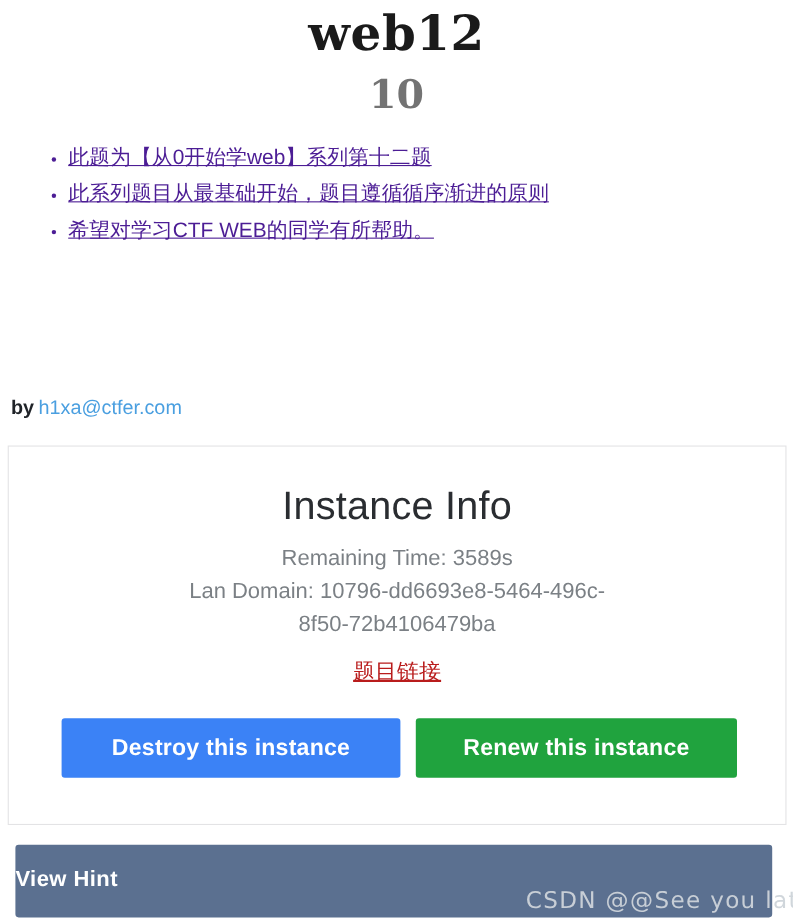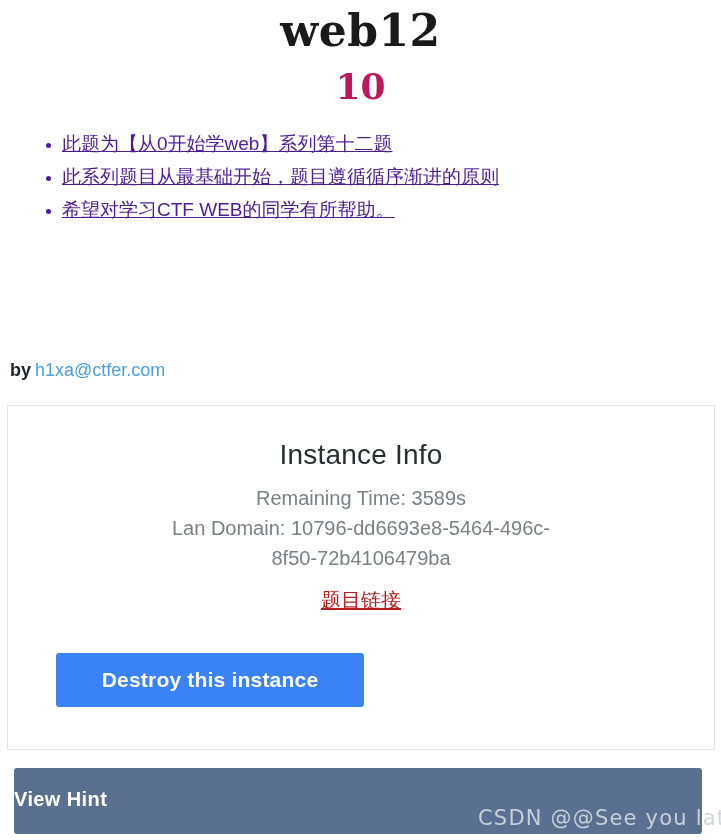--- a/index.html
+++ b/index.html
@@ -36,21 +36,21 @@
     color: #1a1a1a;
   }
   .subtitle {
     margin: 0;
     padding-top: 10px;
     text-align: center;
     font-family: "DejaVu Serif", "Liberation Serif", serif;
     font-weight: bold;
     font-size: 36px;
     line-height: 1.1;
-    color: #be185d;
+    color: #737373;
   }
 
   
   .desc-list {
     margin: 22px 0 0 0;
     padding: 0 0 0 62px;
     list-style: disc;
     font-size: 19px;
     line-height: 1.72;
     color: #4c1d95;
@@ -112,21 +112,21 @@
     width: 708px;
     height: 345px;
     border: 1px solid #e3e3e5;
     background: #ffffff;
     box-sizing: border-box;
   }
   .instance-title {
     margin: 0;
     padding-top: 33px;
     text-align: center;
-    font-size: 28px;
+    font-size: 36px;
     font-weight: normal;
     color: #2a2d31;
     letter-spacing: 0.2px;
   }
   .instance-meta {
     margin: 0;
     padding-top: 12px;
     text-align: center;
     font-size: 20px;
     line-height: 1.5;
@@ -248,20 +248,21 @@
       <span class="meta-line meta-domain">Lan Domain: 10796-dd6693e8-5464-496c-</span>
       <span class="meta-line">8f50-72b4106479ba</span>
     </div>
 
     <div class="instance-link-wrap">
       <a class="instance-link" href="#">题目链接</a>
     </div>
 
     <div class="btn-row">
       <button class="btn btn-destroy">Destroy this instance</button>
+      <button class="btn btn-renew">Renew this instance</button>
     </div>
 
   </div>
 
   <div class="hint-footer">
     <span class="hint-footer-label">View Hint</span>
   </div>
 
   <div class="watermark">CSDN @@See  you   later</div>
 

